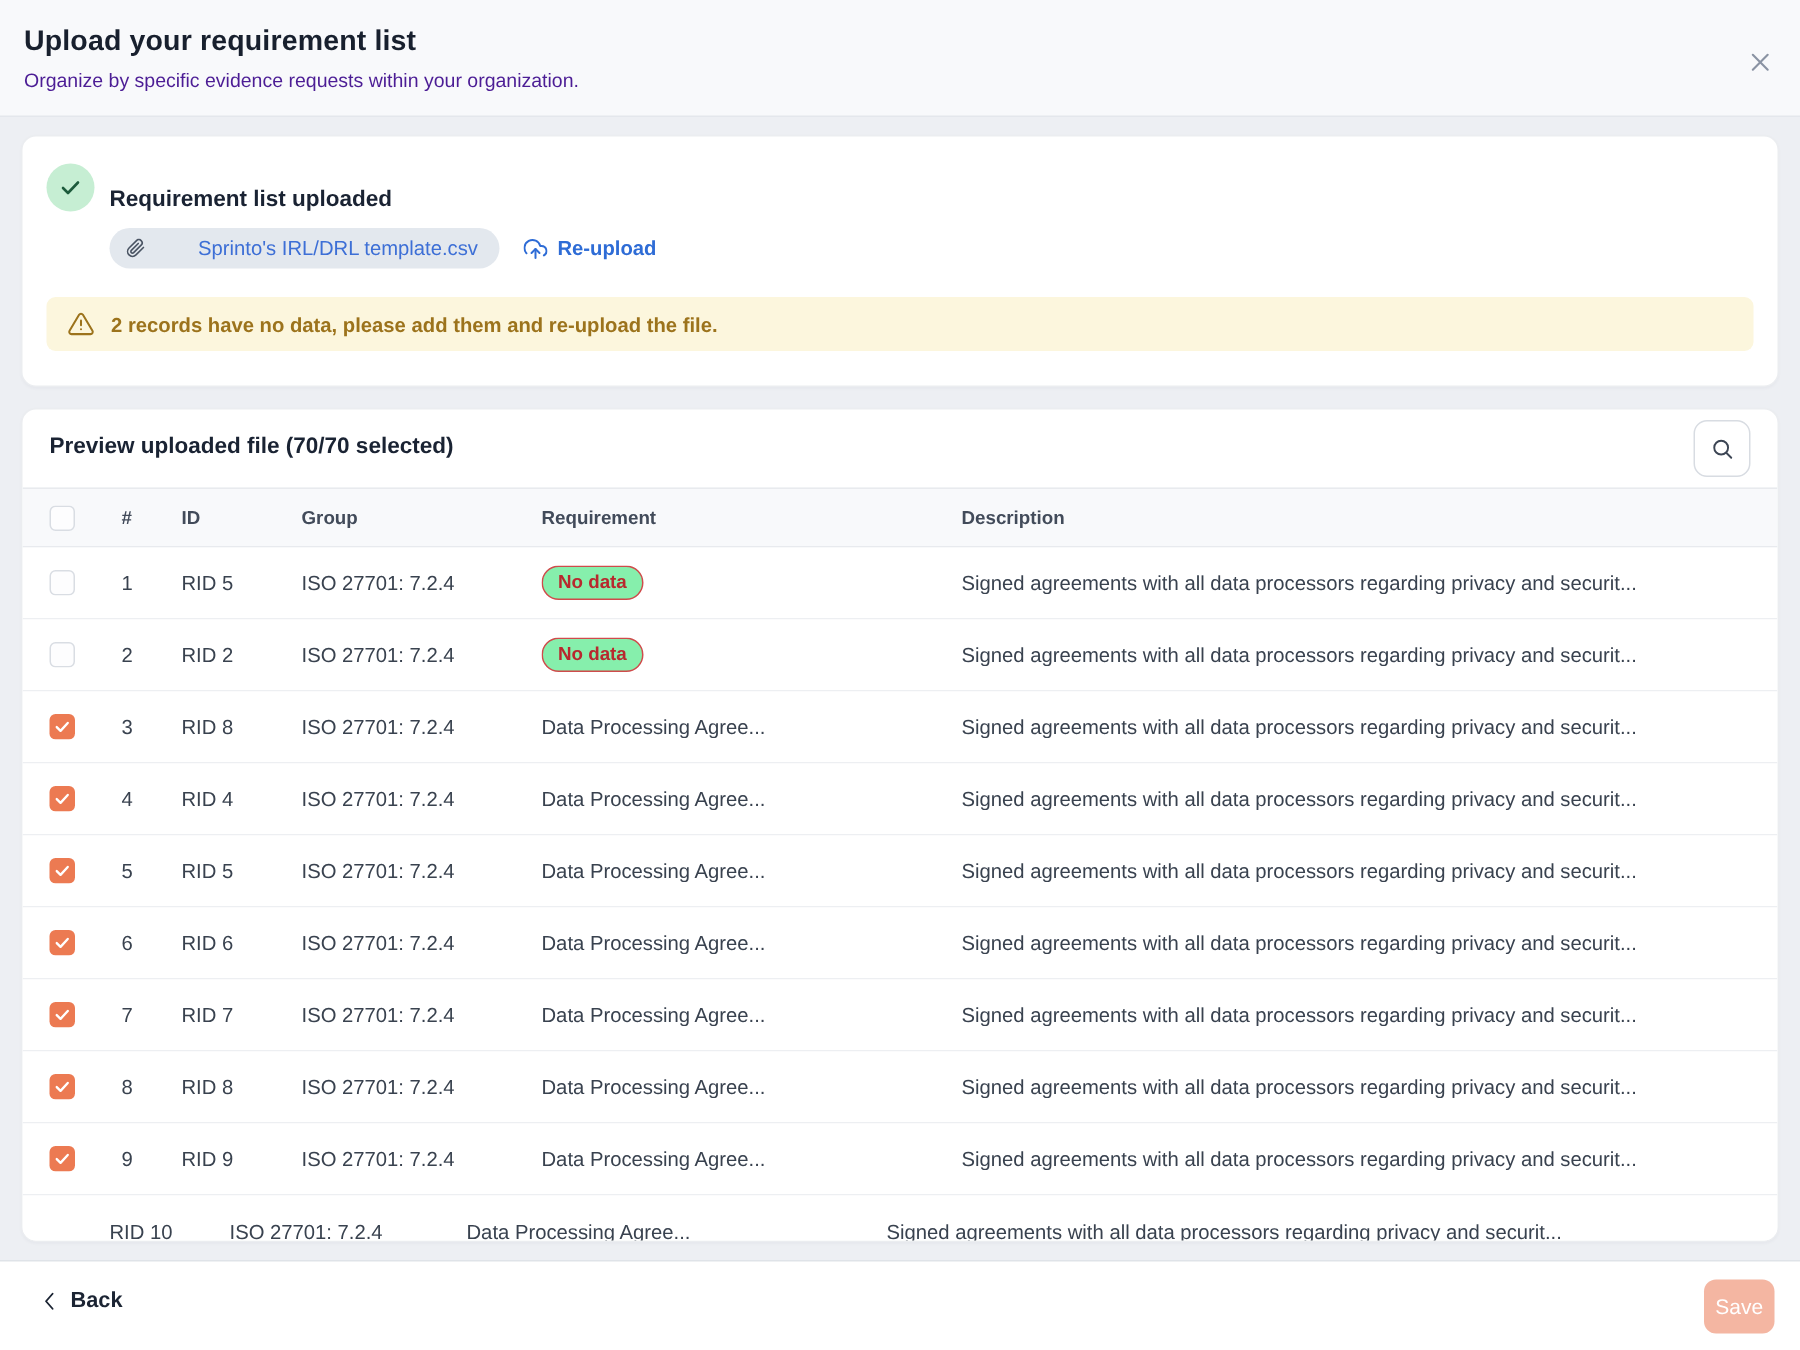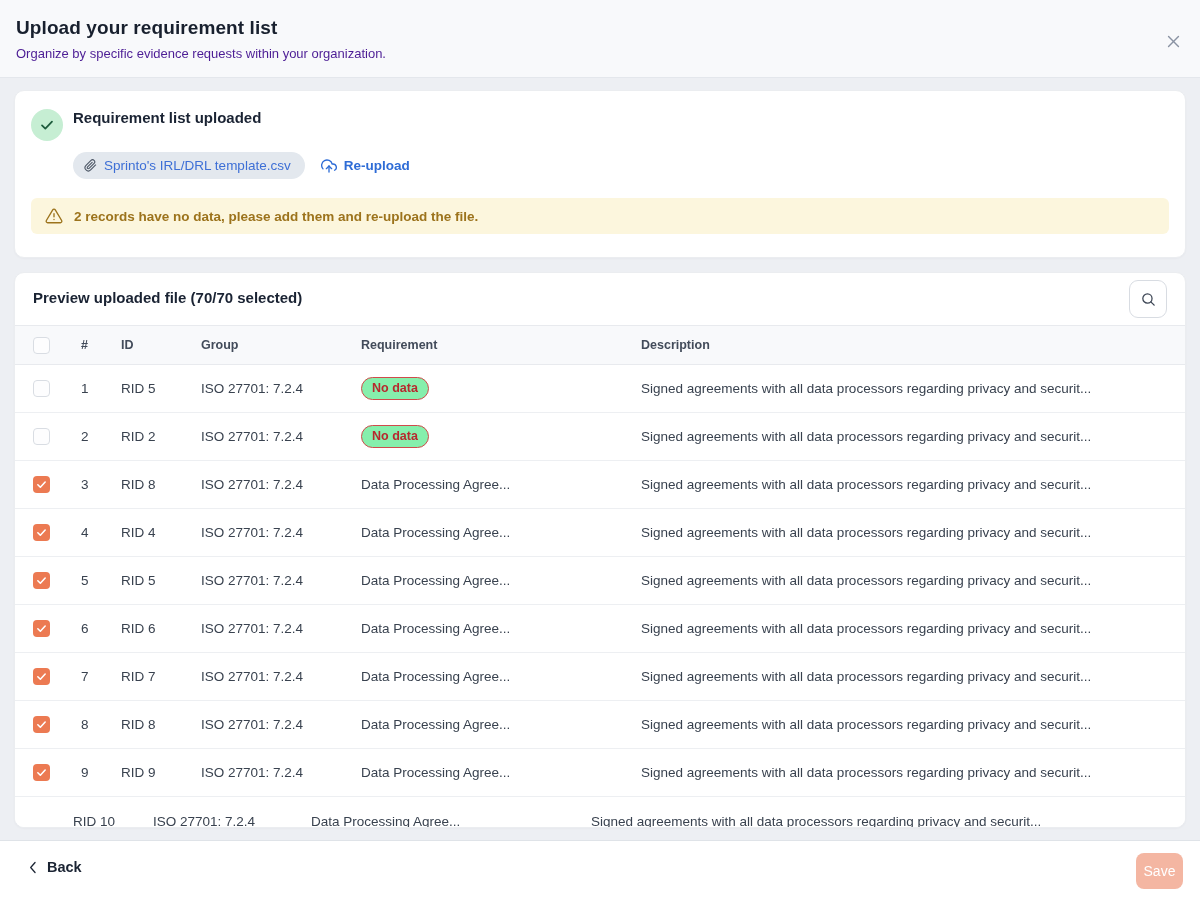--- a/index.html
+++ b/index.html
@@ -16,25 +16,25 @@
   .top-title{position:absolute;left:16px;top:17px;font-size:19px;font-weight:bold;color:#18202e;letter-spacing:.1px;}
   .top-sub{position:absolute;left:16px;top:46px;font-size:13px;color:#4c1d95;}
   .close-btn{position:absolute;right:17px;top:31px;width:20px;height:20px;cursor:pointer;display:flex;align-items:center;justify-content:center;}
 
   
   .card{position:absolute;left:14px;width:1172px;background:#fff;border:1px solid #ebedf0;border-radius:10px;box-sizing:border-box;box-shadow:0 1px 2px rgba(20,30,50,.03);}
   .card-upload{top:90px;height:168px;}
   .card-preview{top:272px;height:556px;overflow:hidden;}
 
   
-  .status-row{position:absolute;left:16px;top:18px;display:flex;align-items:flex-start;}
+  .status-row{position:absolute;left:16px;top:18px;display:flex;align-items:flex-end;}
   .success-circle{width:32px;height:32px;border-radius:50%;background:#c6eed3;display:flex;align-items:center;justify-content:center;}
   .status-title{margin-left:10px;font-size:15px;font-weight:bold;color:#1a2333;}
   .chip-row{position:absolute;left:58px;top:61px;display:flex;align-items:center;}
-  .file-chip{display:flex;align-items:center;height:27px;padding:0 14px 0 11px;background:#e3e8ee;border-radius:14px;cursor:pointer;}
+  .file-chip{display:flex;align-items:center;height:27px;padding:0 14px 0 11px;background:#e3e8ee;border-radius:14px;cursor:pointer;gap:28px;}
   .file-chip-label{margin-left:7px;font-size:13.5px;color:#3d6fd6;}
   .reupload{display:flex;align-items:center;margin-left:16px;cursor:pointer;}
   .reupload-label{margin-left:7px;font-size:13.5px;font-weight:bold;color:#2e6cd6;}
   .warning-banner{position:absolute;left:16px;right:16px;top:107px;height:36px;background:#fcf6dd;border-radius:6px;display:flex;align-items:center;}
   .warning-banner .w-icon{margin:0 11px 0 14px;}
   .warning-text{font-size:13.5px;font-weight:bold;color:#9c731c;}
 
   
   .preview-head{position:absolute;left:0;right:0;top:0;height:52px;}
   .preview-title{position:absolute;left:18px;top:16px;font-size:15px;font-weight:bold;color:#1a2333;}

